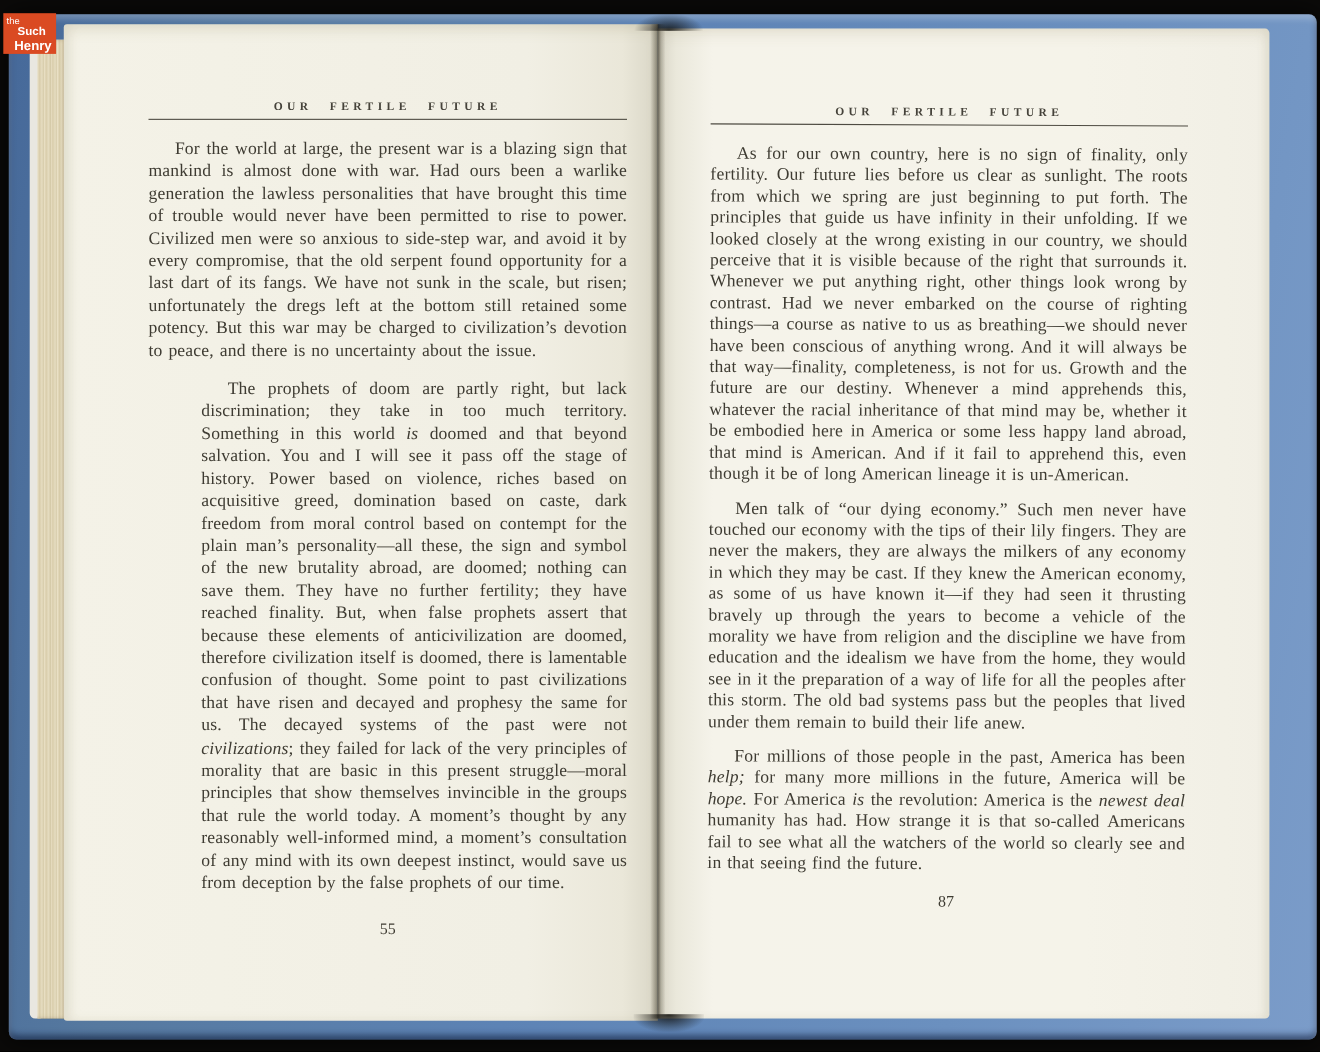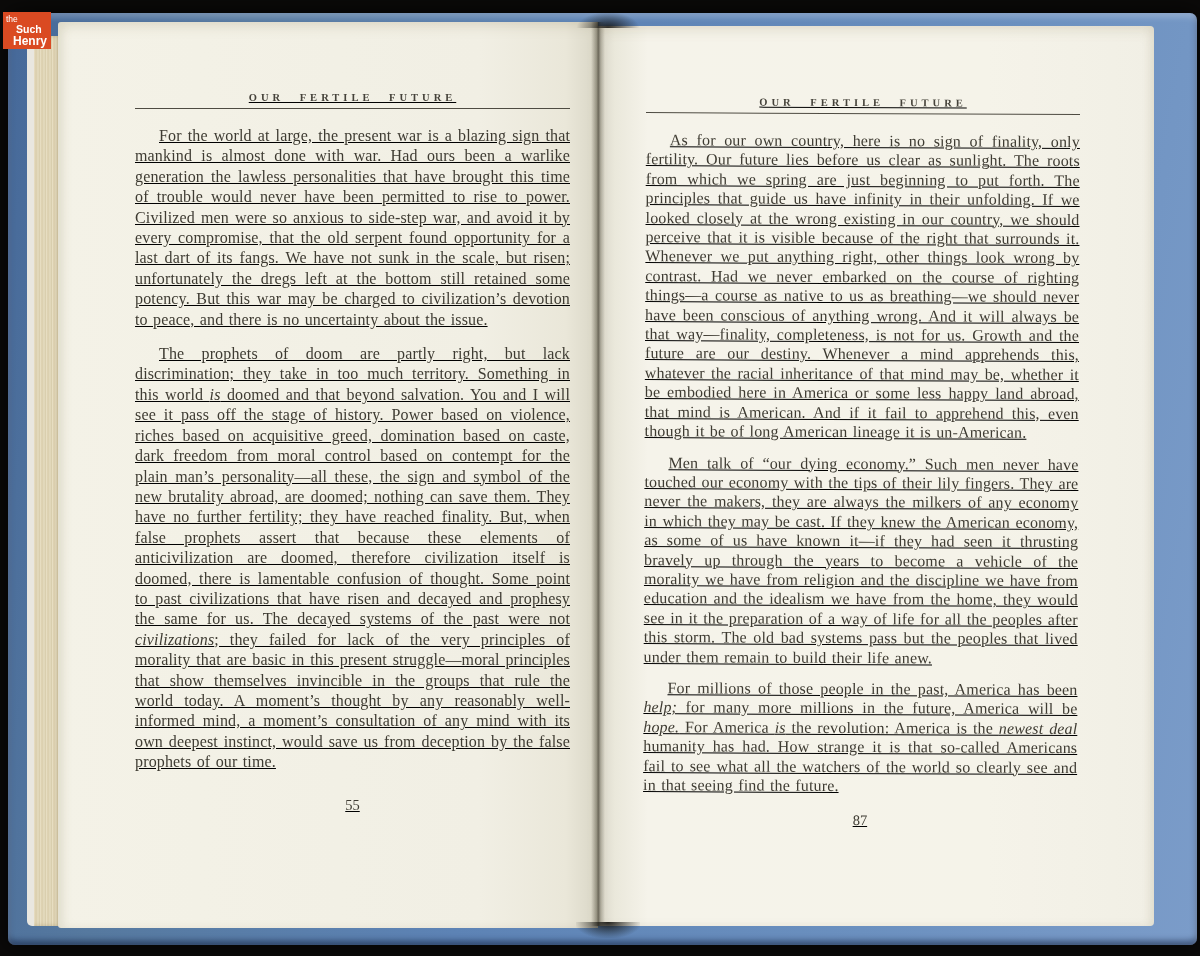--- a/index.html
+++ b/index.html
@@ -18,21 +18,21 @@
   
   .edge-white{
     position:absolute;left:27px;top:34px;width:10px;height:892px;
     background:#e9e7e0;border-radius:5px 0 0 5px;
   }
   .edge-stack{
     position:absolute;left:34px;top:36px;width:27px;height:890px;
     background:repeating-linear-gradient(90deg,#ece3c9 0px,#d9cdab 2px,#e5dcc0 4px,#d5caa8 6px);
     box-shadow:inset -3px 0 4px rgba(120,100,60,0.35);
   }
-  .page{position:absolute;text-decoration:underline;}
+  .page{position:absolute;}
   .page.left{
     left:58px;top:22px;width:540px;height:906px;
     background:linear-gradient(90deg,#f4f2e7 0%,#f1efe4 78%,#eae7d9 94%,#d9d6c6 100%);
     border-radius:3px 0 0 3px;
     box-shadow:inset 0 6px 12px rgba(140,125,85,0.14), inset 6px 0 10px rgba(140,125,85,0.10);
   }
   .page.right{
     left:598px;top:26px;width:556px;height:900px;
     background:linear-gradient(90deg,#d8d5c7 0%,#eae8db 3%,#f5f3ea 9%,#f5f3e9 70%,#f1efe5 100%);
     border-radius:0 4px 4px 0;
@@ -52,21 +52,21 @@
   .runhead{
     text-align:center;
     font-size:10.5px;font-weight:bold;letter-spacing:4px;word-spacing:9px;
     color:#45423a;padding-bottom:5px;border-bottom:1.4px solid #4e4b42;
     white-space:nowrap;
   }
   .body{margin-top:17px;font-size:16px;text-align:justify;color:#3e3b32;letter-spacing:0.15px;word-spacing:1.2px;}
   .page.left  .body{line-height:20.4px;}
   .page.right .body{line-height:19.4px;}
   .body p{margin:0;text-indent:24px;}
-  .page.left  .body p + p{margin-top:14px;}
+  .page.left  .body p + p{margin-top:14px;margin-left:48px;}
   .page.right .body p + p{margin-top:12px;}
   .it{font-style:italic;}
   .pagenum{text-align:center;font-size:14.5px;color:#3e3b32;}
   .page.left  .pagenum{margin-top:24px;}
   .page.right .pagenum{margin-top:17px;}
   
   .logo{
     position:absolute;left:3px;top:12px;width:48px;height:37px;
     background:#da4a22;color:#ffffff;
     font-family:Liberation Sans, sans-serif;

